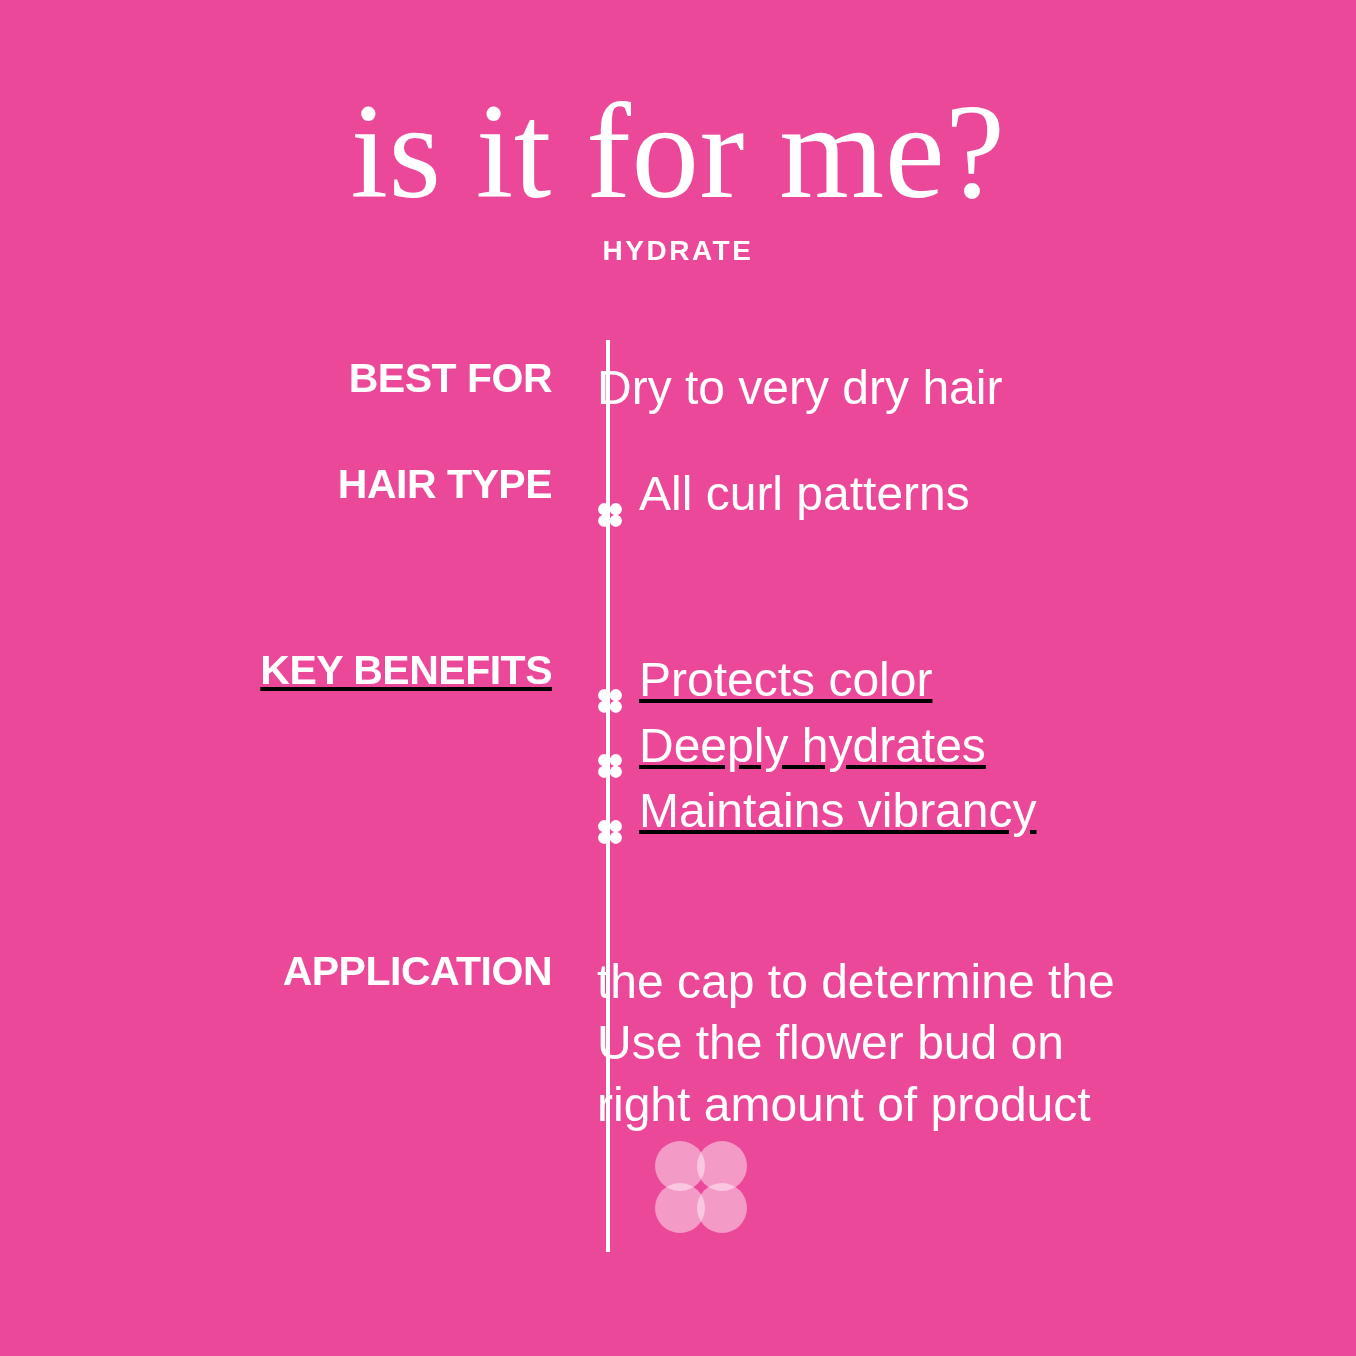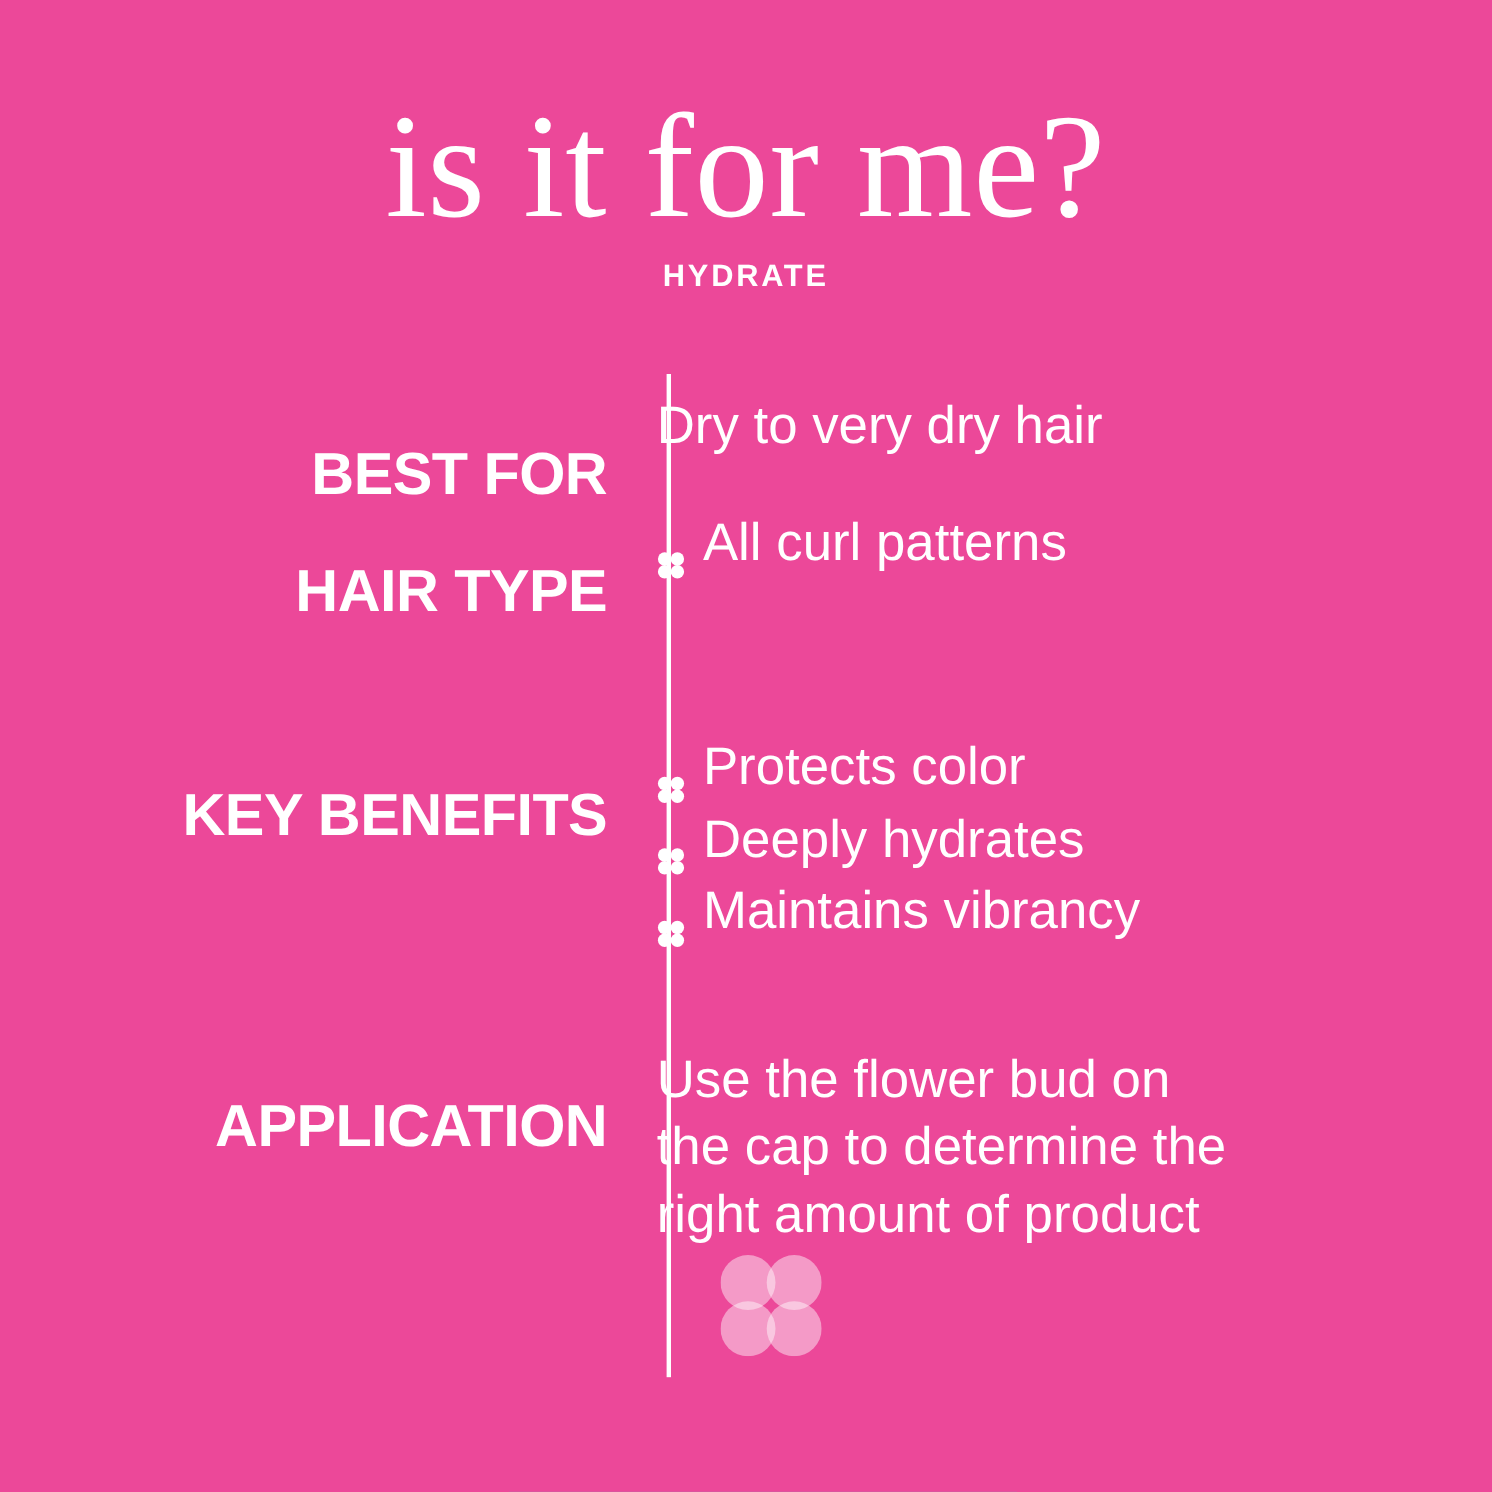--- a/index.html
+++ b/index.html
@@ -71,39 +71,38 @@
     left: 0;
     width: 1356px;
     display: flex;
     align-items: flex-start;
   }
   .row-label {
     width: 552px;
     text-align: right;
     font-family: "Liberation Sans", sans-serif;
     font-weight: 700;
-    font-size: 54px;
+    font-size: 41px;
     line-height: 1;
     letter-spacing: -0.5px;
     color: #ffffff;
     flex: 0 0 552px;
-    margin-top: 46px;
   }
   .row-content {
     margin-left: 45px;
     color: #ffffff;
     font-family: "Liberation Sans", sans-serif;
     font-weight: 300;
     font-size: 48px;
     line-height: 1.24;
   }
 
   .row-1 { top: 18px; }
   .row-2 { top: 124px; }
-  .row-3 { top: 328px; }
+  .row-3 { top: 310px; text-decoration: underline; }
   .row-4 { top: 611px; }
 
   .plain-line {
     white-space: nowrap;
   }
   .para-line {
     white-space: nowrap;
     line-height: 1.28;
   }
 
@@ -217,22 +216,22 @@
             </span>
             <span class="bullet-text">Maintains vibrancy</span>
           </li>
         </ul>
       </div>
     </div>
 
     <div class="row row-4">
       <div class="row-label">APPLICATION</div>
       <div class="row-content">
+        <div class="para-line">the cap to determine the</div>
         <div class="para-line">Use the flower bud on</div>
-        <div class="para-line">the cap to determine the</div>
         <div class="para-line">right amount of product</div>
       </div>
     </div>
 
   </div>
 
   <div class="flower-logo">
     <svg viewBox="0 0 92 92" width="92" height="92" aria-hidden="true">
       <g fill="#ffffff" fill-opacity="0.45">
         <circle cx="25" cy="25" r="25"></circle>

